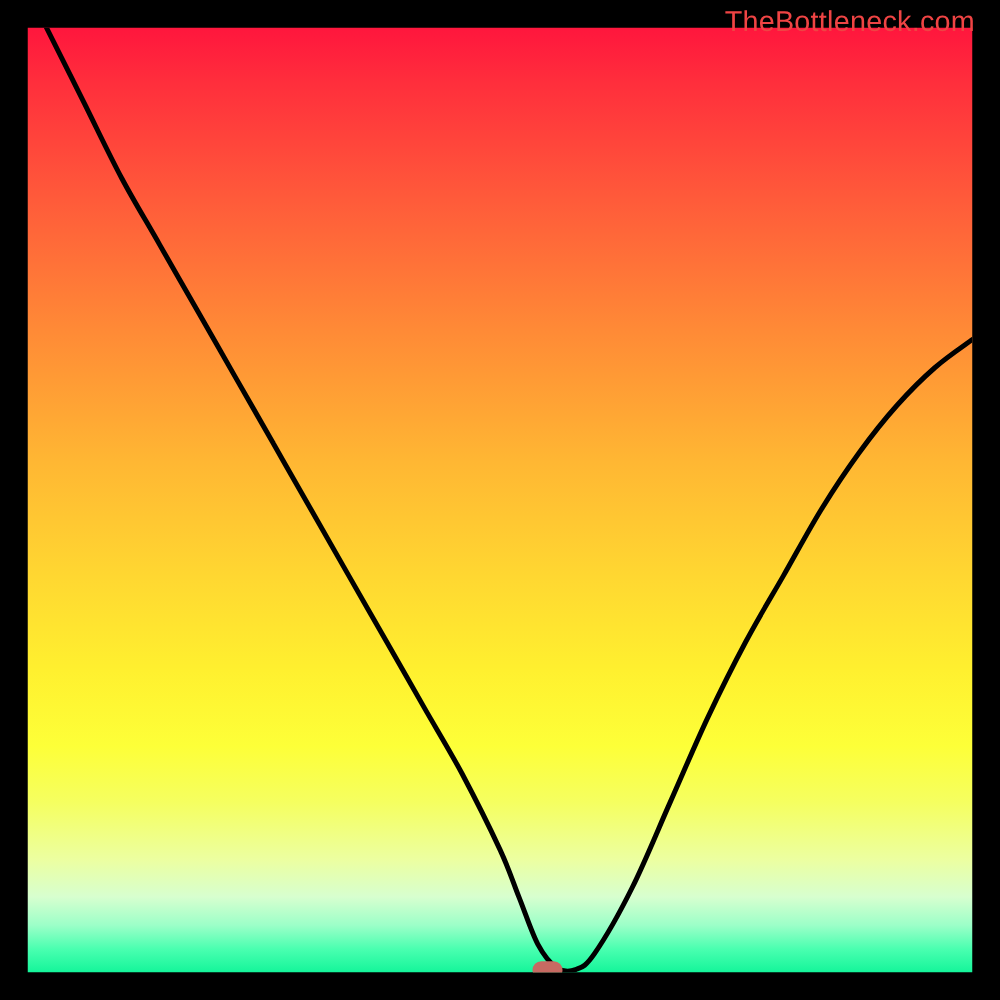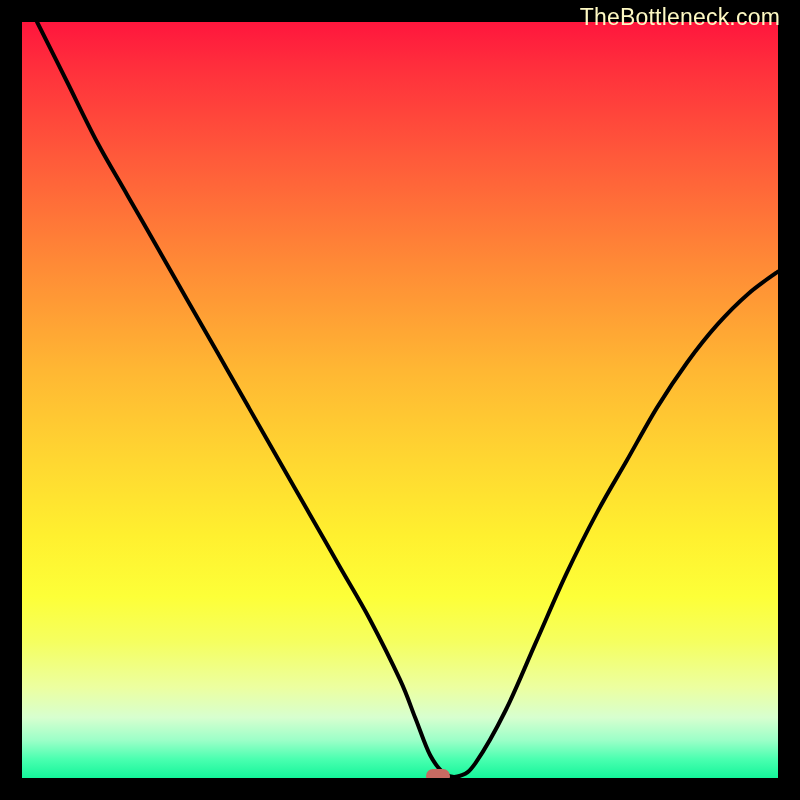--- a/index.html
+++ b/index.html
@@ -14,21 +14,21 @@
   .frame {
     position: relative;
     width: 800px;
     height: 800px;
     background: #000;
   }
   .watermark {
     position: absolute;
     top: 4px;
     right: 20px;
-    color: #fef9c3;
+    color: #ef4444;
     font-size: 23px;
     font-weight: 500;
     letter-spacing: 0.2px;
     z-index: 4;
   }
   .plot-area {
     position: absolute;
     left: 22px;
     top: 22px;
     width: 756px;

